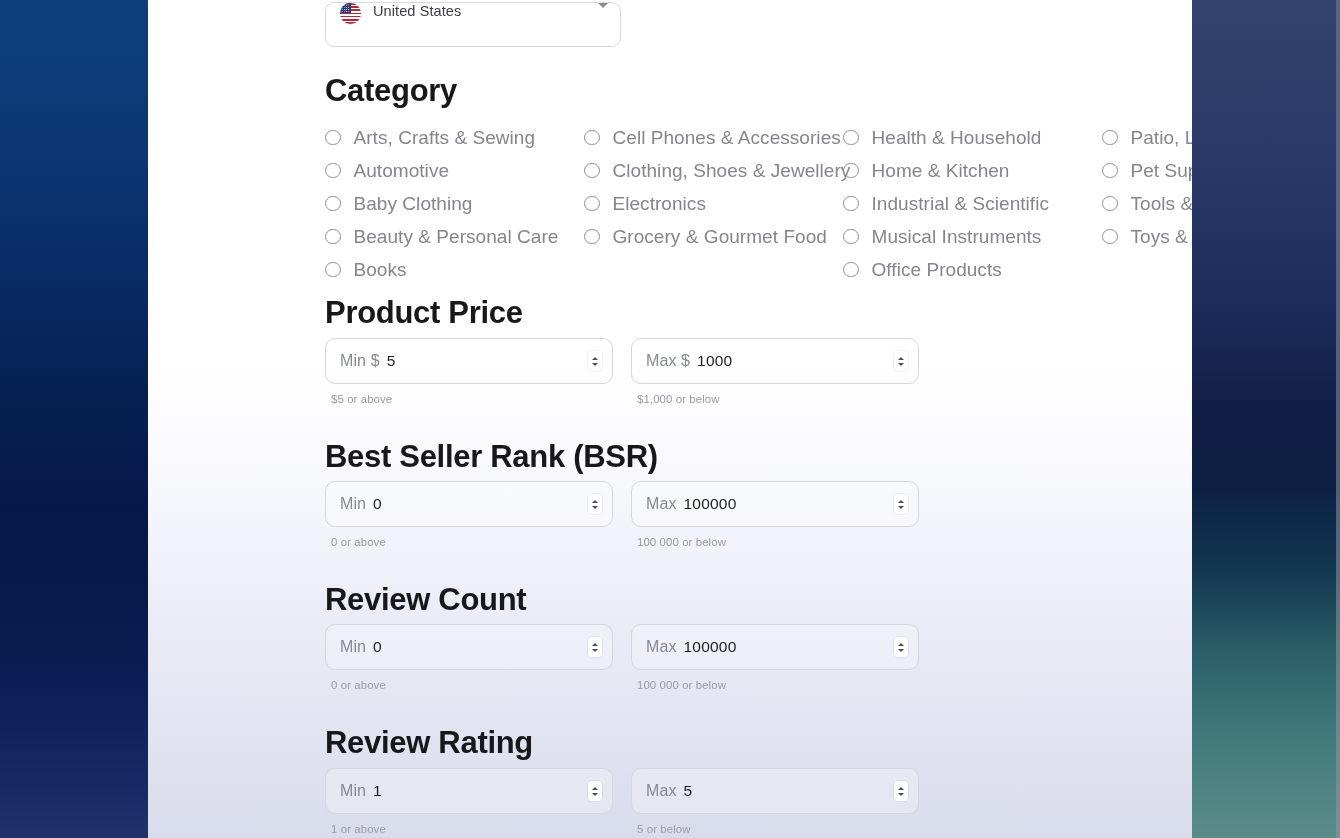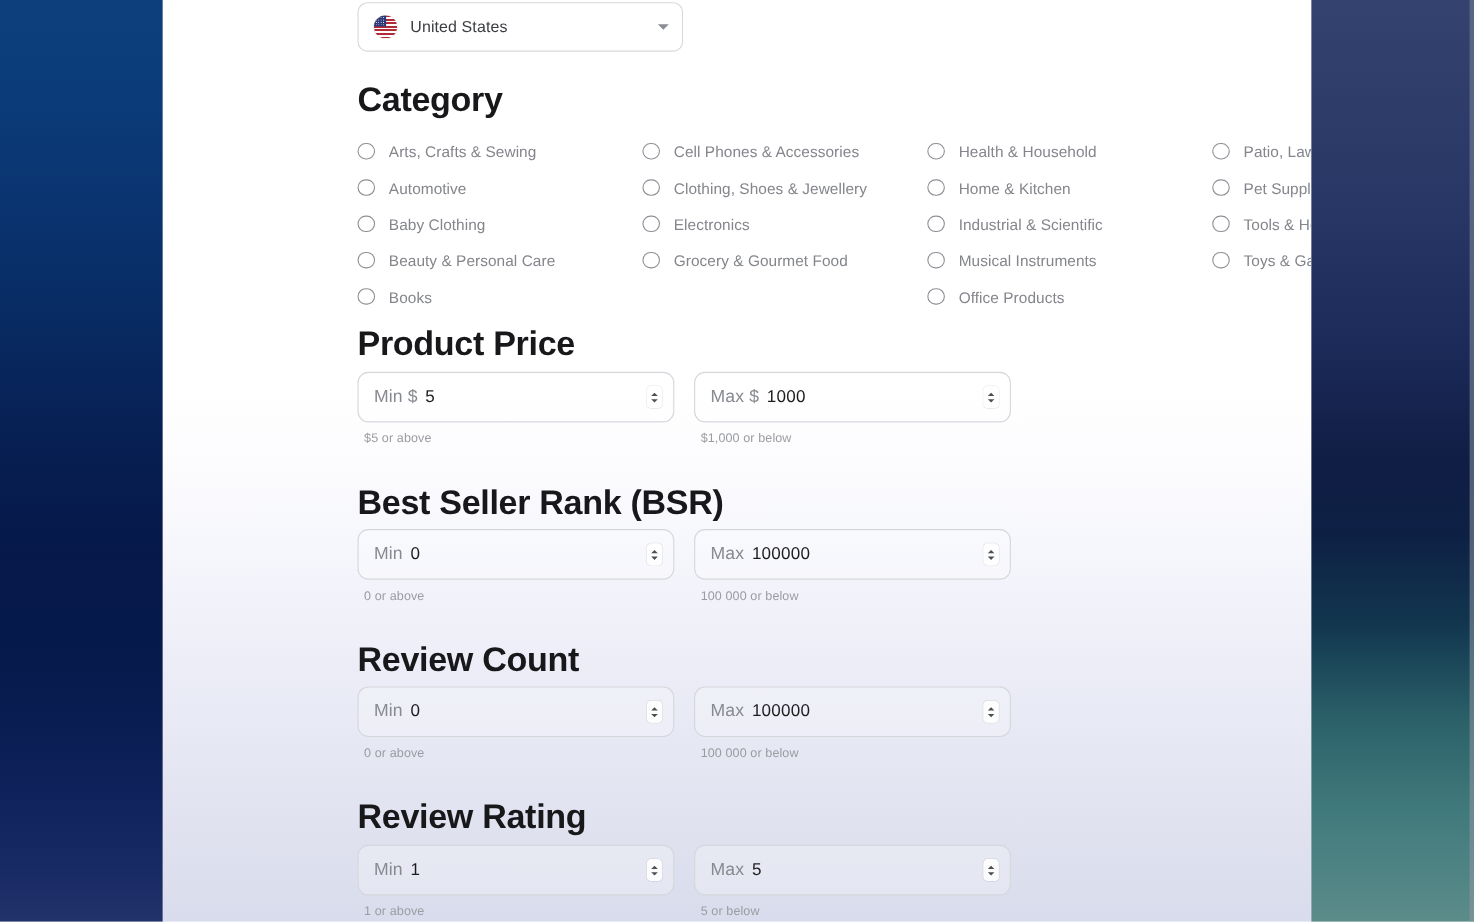--- a/index.html
+++ b/index.html
@@ -93,21 +93,20 @@
     position: absolute;
     left: 177px;
     top: 2px;
     width: 296px;
     height: 45px;
     box-sizing: border-box;
     border: 1px solid #d8d9dd;
     border-radius: 9px;
     background: #ffffff;
     display: flex;
-    align-items: center;
     padding: 0 12px 0 14px;
   }
   .flag-icon {
     width: 21px;
     height: 21px;
     border-radius: 50%;
     overflow: hidden;
     position: relative;
     flex: 0 0 auto;
     box-shadow: 0 0 0 .5px rgba(0,0,0,.12);
@@ -184,21 +183,21 @@
   .radio {
     width: 13.5px;
     height: 13.5px;
     border: 1.7px solid #8e9096;
     border-radius: 50%;
     box-sizing: content-box;
     flex: 0 0 auto;
   }
   .cat-label {
     margin-left: 13px;
-    font-size: 14px;
+    font-size: 19px;
     color: #84868c;
     white-space: nowrap;
     letter-spacing: .05px;
   }
 
   
   .field-row {
     position: absolute;
     left: 177px;
     width: 1000px;

